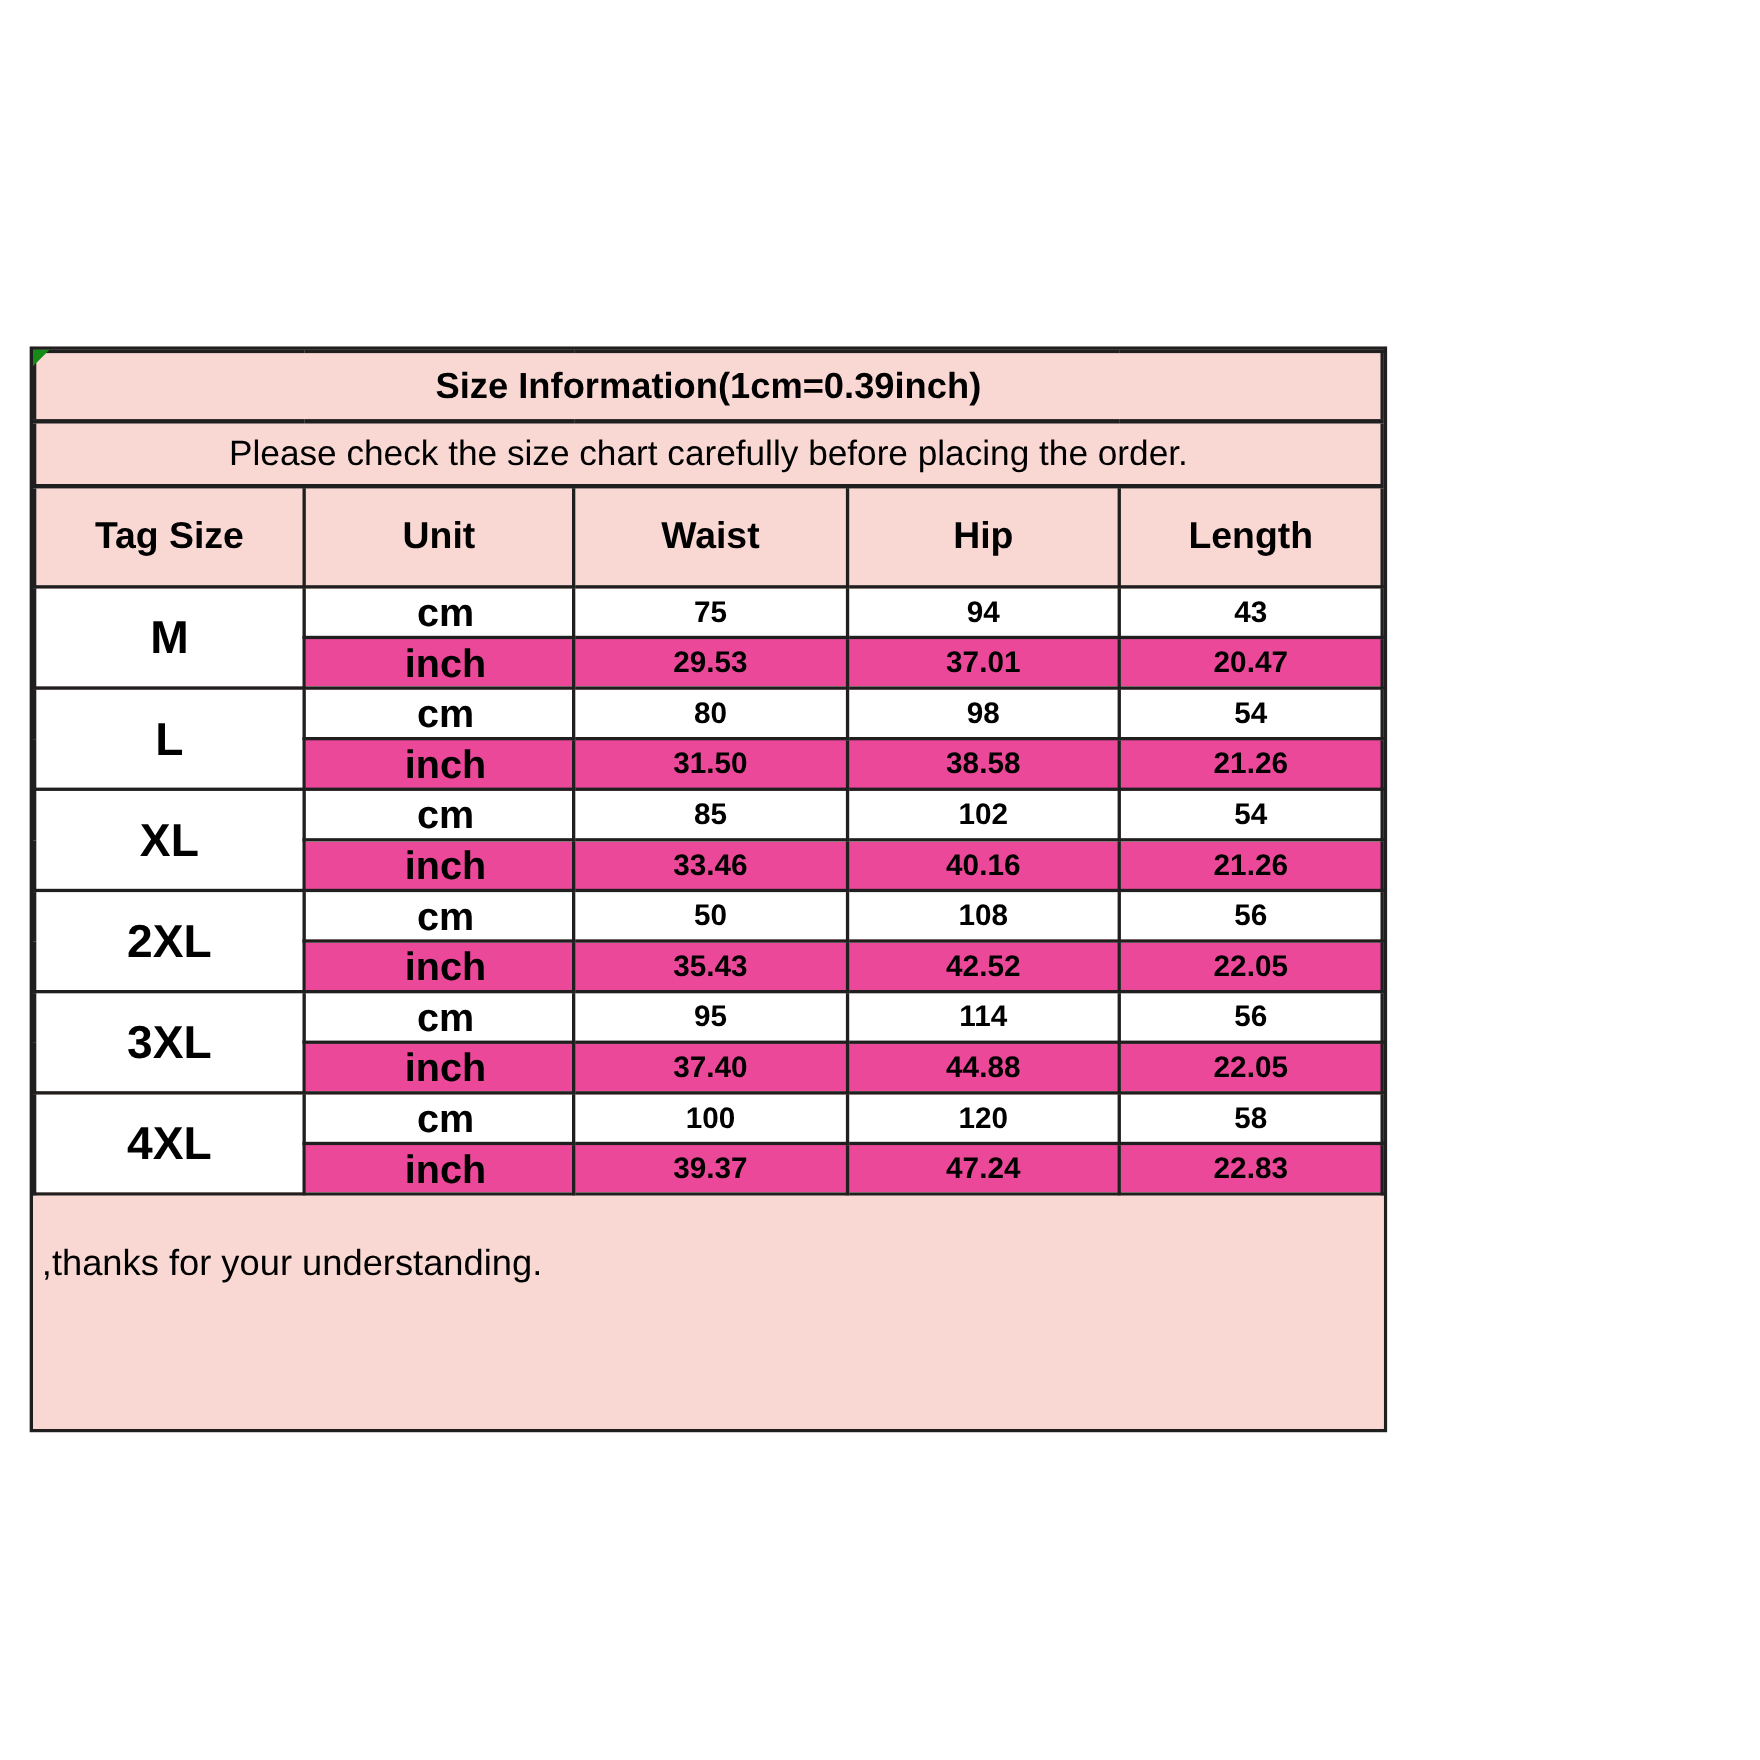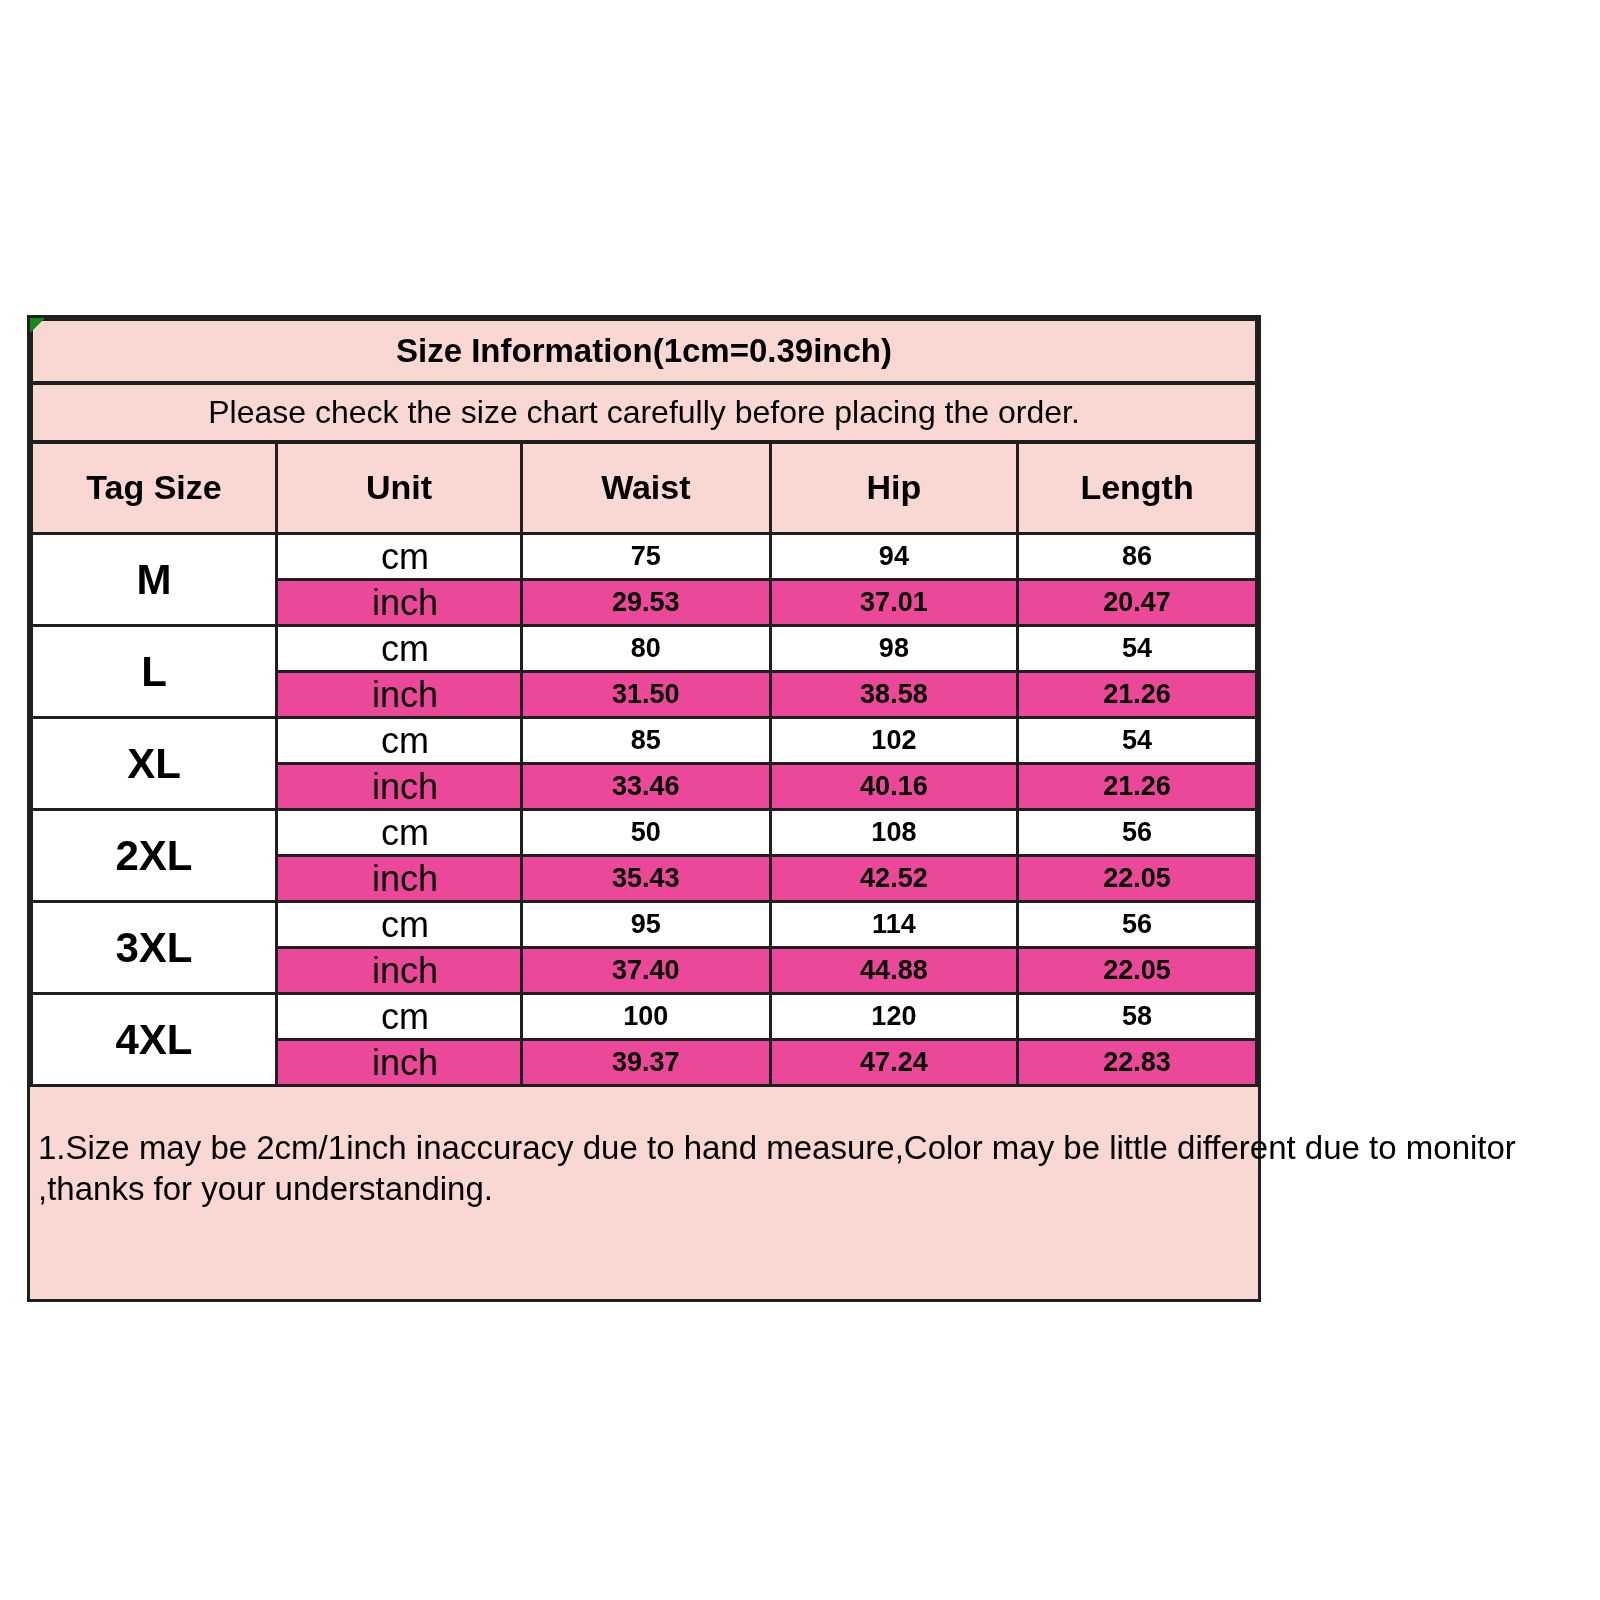--- a/index.html
+++ b/index.html
@@ -56,21 +56,21 @@
     font-size: 34px;
     font-weight: bold;
     margin-top: 44px;
   }
   .row-cm td, .row-inch td { height: 46px; }
   .cell-tag {
     background: #ffffff;
     font-size: 42px;
     font-weight: bold;
   }
-  .cell-unit { font-size: 36px; font-weight: normal; padding-left: 12px; }
+  .cell-unit { font-size: 36px; font-weight: bold; padding-left: 12px; }
   .cell-val  { font-size: 27px; font-weight: bold; }
   .bg-white { background: #ffffff; }
   .bg-pink  { background: #ec4899; }
   .attention-box {
     background: #f9d8d3;
     height: 212px;
     padding: 40px 12px 8px 8px;
     font-size: 33px;
     line-height: 41px;
     text-align: left;
@@ -107,21 +107,21 @@
       <th>Waist</th>
       <th>Hip</th>
       <th>Length</th>
     </tr>
 
     <tr class="row-cm">
       <td class="cell-tag" rowspan="2">M</td>
       <td class="cell-unit bg-white">cm</td>
       <td class="cell-val bg-white">75</td>
       <td class="cell-val bg-white">94</td>
-      <td class="cell-val bg-white">86</td>
+      <td class="cell-val bg-white">43</td>
     </tr>
     <tr class="row-inch">
       <td class="cell-unit bg-pink">inch</td>
       <td class="cell-val bg-pink">29.53</td>
       <td class="cell-val bg-pink">37.01</td>
       <td class="cell-val bg-pink">20.47</td>
     </tr>
 
     <tr class="row-cm">
       <td class="cell-tag" rowspan="2">L</td>
@@ -189,16 +189,15 @@
     <tr class="row-inch">
       <td class="cell-unit bg-pink">inch</td>
       <td class="cell-val bg-pink">39.37</td>
       <td class="cell-val bg-pink">47.24</td>
       <td class="cell-val bg-pink">22.83</td>
     </tr>
   </tbody>
     </table>
 
   <div class="attention-box">
-    <div>1.Size may be 2cm/1inch inaccuracy due to hand measure,Color may be little different due to monitor</div>
     <div>,thanks for your understanding.</div>
   </div>
 </div>
 
 </body></html>

